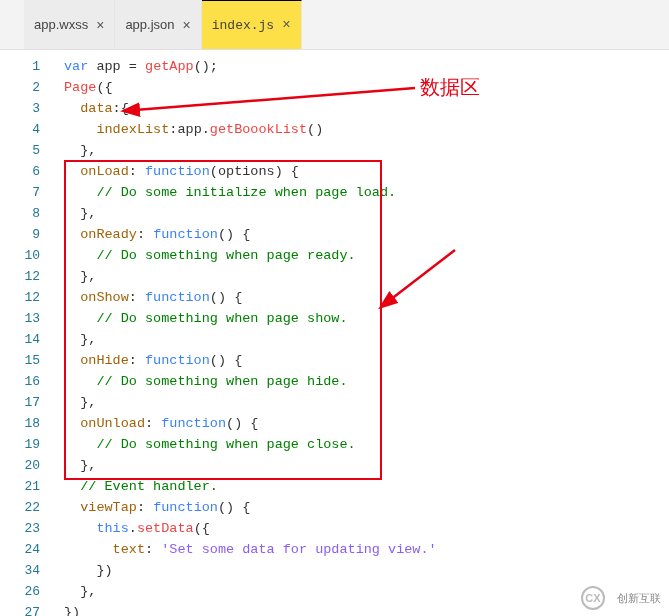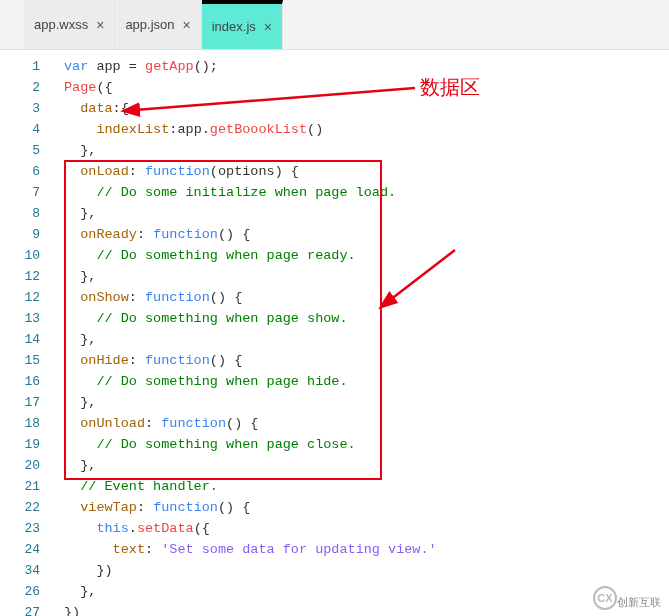--- a/index.html
+++ b/index.html
@@ -26,22 +26,23 @@
     padding: 0 10px;
     gap: 6px;
     font-size: 13px;
     color: #444;
     border-right: 1px solid #e5e5e5;
     background: #ececec;
     cursor: pointer;
     font-family: "Segoe UI", Arial, sans-serif;
   }
   .tab.active {
-    background: #5eead4;
-    border-top: 4px solid #000000;
+    background: #fde047;
+    border-top: 1px solid #000000;
+    font-family: Liberation Mono, monospace;
   }
   .tab .close {
     font-size: 14px;
     color: #555;
     margin-left: 2px;
   }
   .editor {
     display: flex;
     position: relative;
     height: calc(616px - 34px);
@@ -91,22 +92,22 @@
     overflow: visible;
   }
   .watermark {
     position: absolute;
     right: 8px;
     bottom: 6px;
     font-family: Arial, sans-serif;
     font-size: 11px;
     color: #888;
     display: flex;
-    align-items: flex-end;
-    gap: 0;
+    align-items: center;
+    gap: 12px;
   }
   .watermark .logo {
     width: 24px; height: 24px;
     border: 2px solid #bbb;
     border-radius: 50%;
     display: flex; align-items: center; justify-content: center;
     font-size: 11px; color: #bbb; font-weight: bold;
   }
 </style>
 </head>

